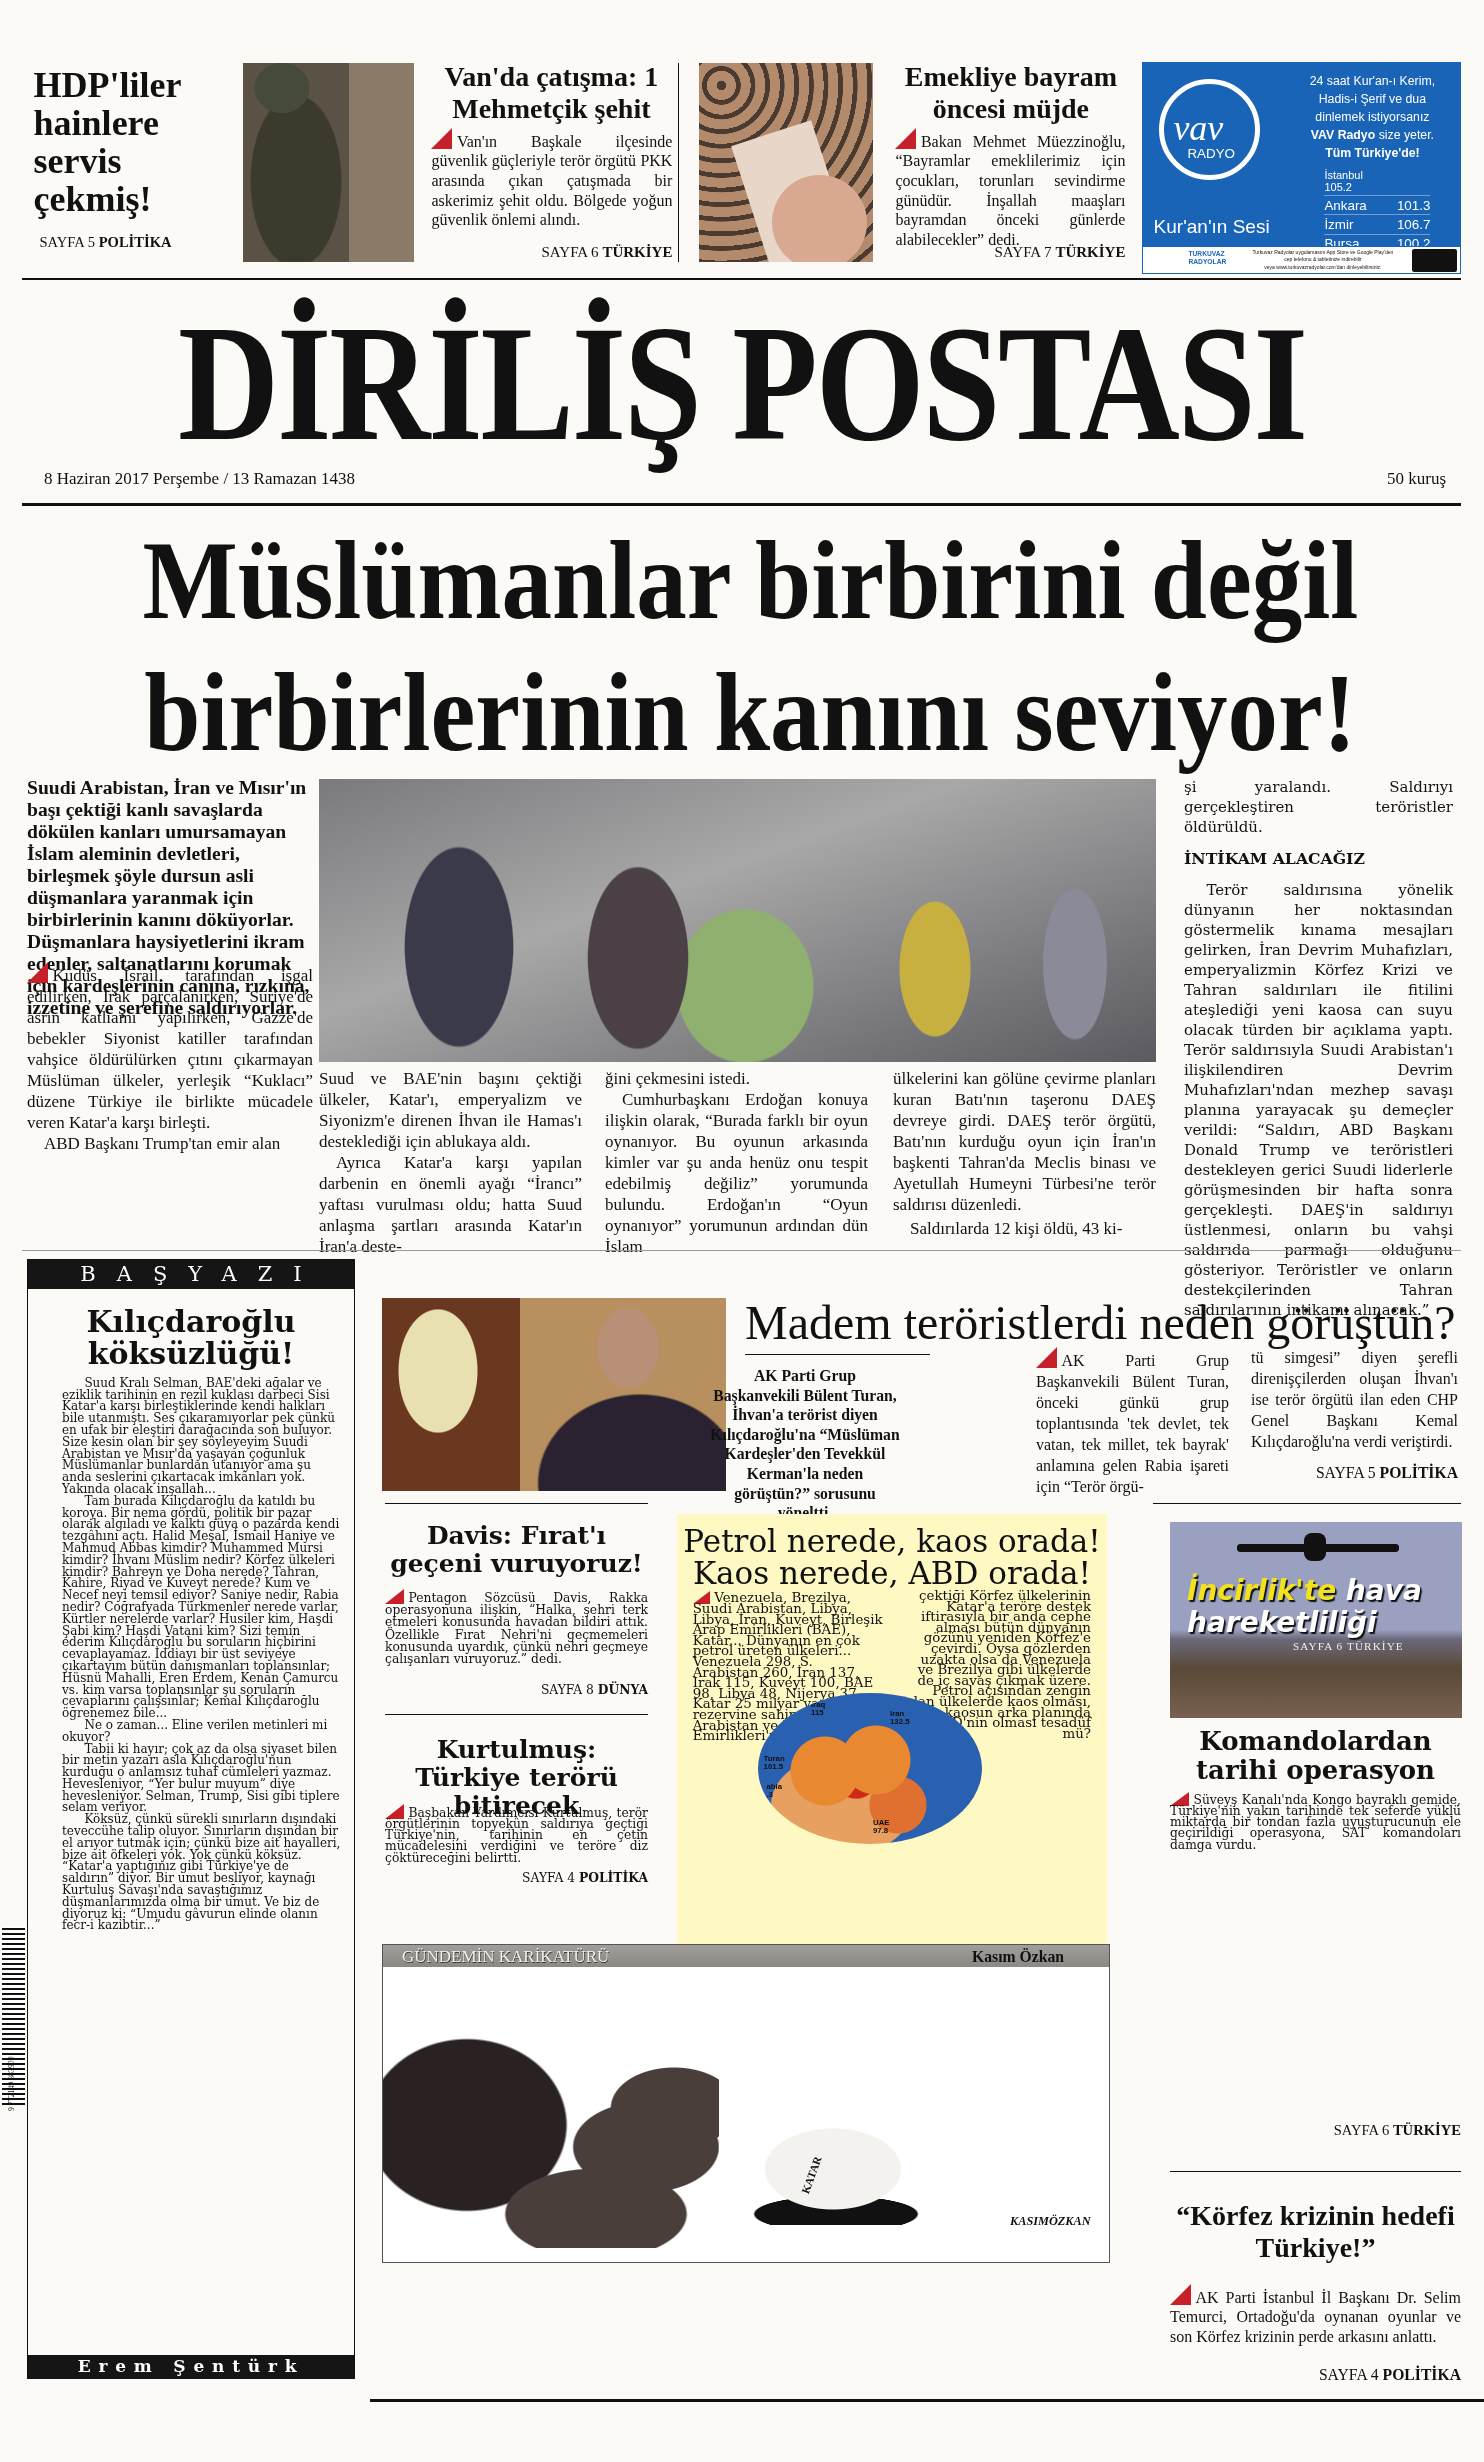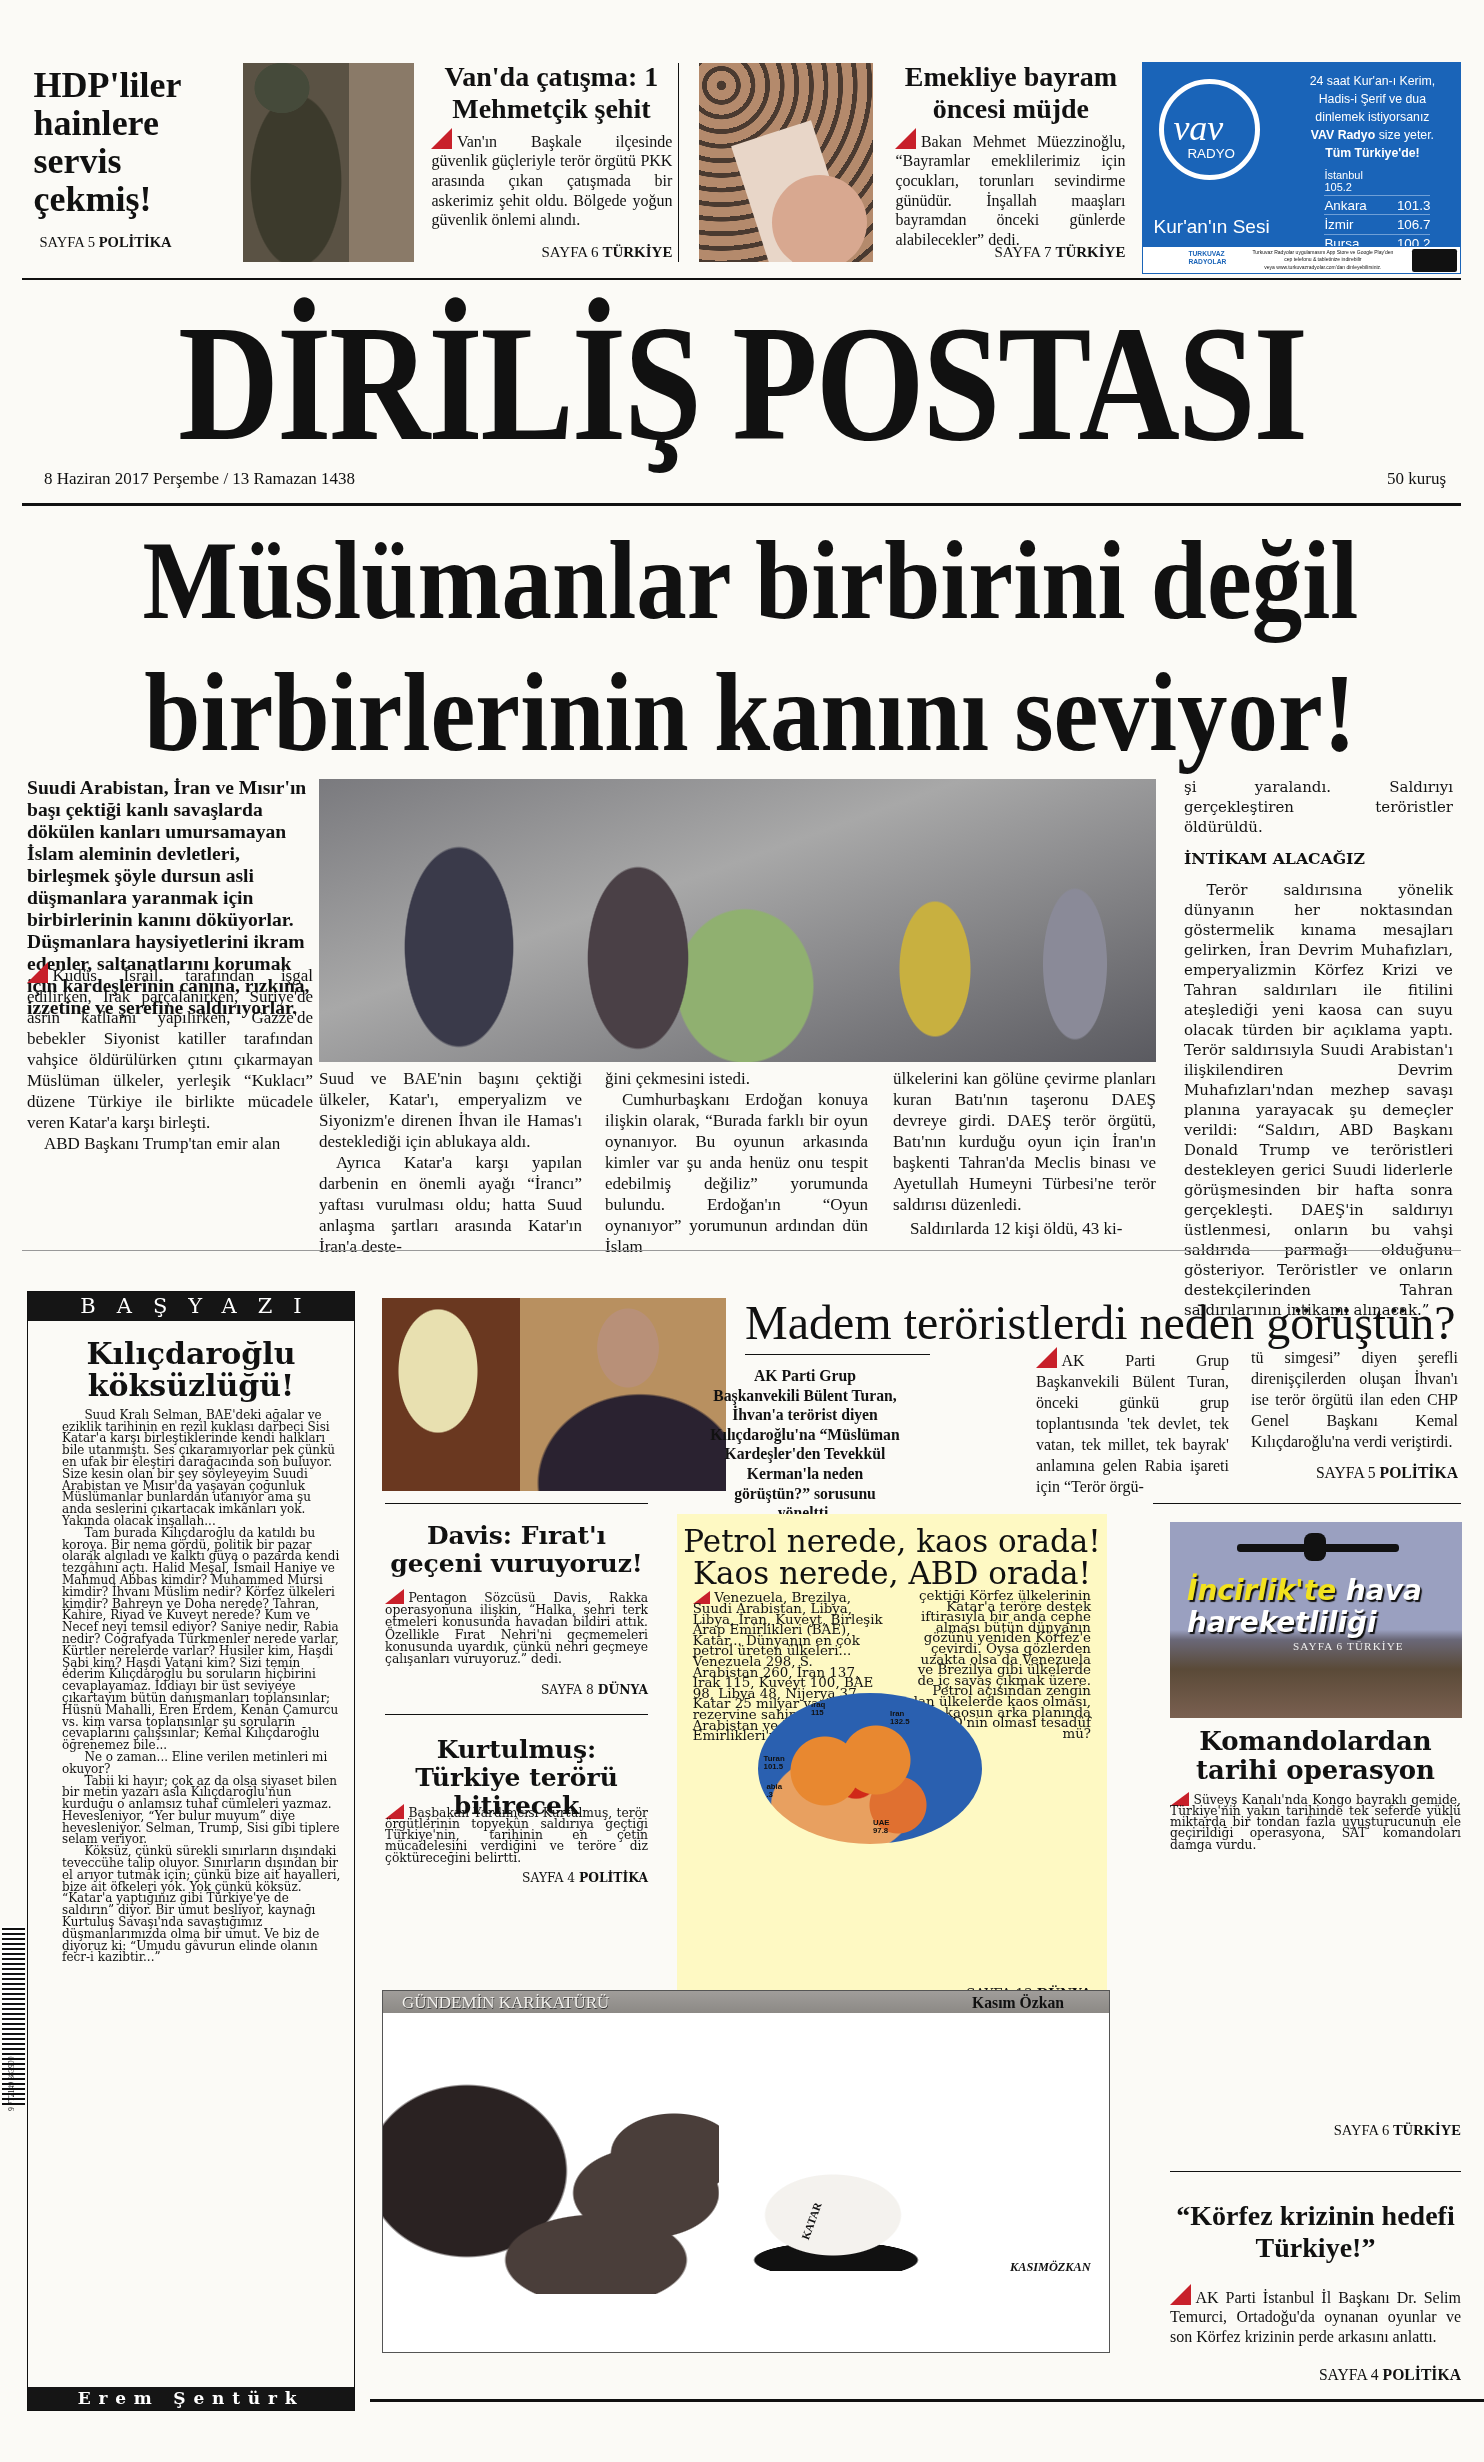--- a/index.html
+++ b/index.html
@@ -141,21 +141,21 @@
   <div style="text-indent:17px;margin-top:3.4px;">Saldırılarda 12 kişi öldü, 43 ki-</div>
 </div>
 <div class="abs body-text sans-serif-body" style="left:1184px;top:777px;width:269px;font-size:15px;line-height:20px;">
   <div>şi yaralandı. Saldırıyı gerçekleştiren teröristler öldürüldü.</div>
   <div style="font-weight:bold;margin:12.3px 0 11.2px;font-size:15.7px;">İNTİKAM ALACAĞIZ</div>
   <div style="text-indent:22.4px;">Terör saldırısına yönelik dünyanın her noktasından göstermelik kınama mesajları gelirken, İran Devrim Muhafızları, emperyalizmin Körfez Krizi ve Tahran saldırıları ile fitilini ateşlediği yeni kaosa can suyu olacak türden bir açıklama yaptı. Terör saldırısıyla Suudi Arabistan'ı ilişkilendiren Devrim Muhafızları'ndan mezhep savaşı planına yarayacak şu demeçler verildi: “Saldırı, ABD Başkanı Donald Trump ve teröristleri destekleyen gerici Suudi liderlerle görüşmesinden bir hafta sonra gerçekleşti. DAEŞ'in saldırıyı üstlenmesi, onların bu vahşi saldırıda parmağı olduğunu gösteriyor. Teröristler ve onların destekçilerinden Tahran saldırılarının intikamı alınacak.”</div>
 </div>
 
 <div class="rule" style="left:22.4px;top:1250px;width:1439px;height:1.1px;background:#999;"></div>
 
-<div class="abs" style="left:27px;top:1259px;width:328px;height:1120px;border:1.1px solid #111;margin-top:32px;">
+<div class="abs" style="left:27px;top:1259px;width:328px;height:1120px;border:1.1px solid #111;">
   <div class="banner-black" style="height:29px;font-size:21px;line-height:29px;letter-spacing:21px;padding-left:21px;font-family:'DejaVu Serif',serif;">BAŞYAZI</div>
   <div class="center hl" style="margin:17px 22.4px 7.8px;font-size:30px;line-height:32px;font-family:'DejaVu Serif',serif;">Kılıçdaroğlu köksüzlüğü!</div>
   <div class="sans-serif-body" style="padding:0 12.3px 0 34px;font-size:12px;line-height:11.8px;font-family:'DejaVu Serif',serif;">
     <p style="text-indent:22.4px;">Suud Kralı Selman, BAE'deki ağalar ve eziklik tarihinin en rezil kuklası darbeci Sisi Katar'a karşı birleştiklerinde kendi halkları bile utanmıştı. Ses çıkaramıyorlar pek çünkü en ufak bir eleştiri darağacında son buluyor. Size kesin olan bir şey söyleyeyim Suudi Arabistan ve Mısır'da yaşayan çoğunluk Müslümanlar bunlardan utanıyor ama şu anda seslerini çıkartacak imkânları yok. Yakında olacak inşallah...</p>
     <p style="text-indent:22.4px;">Tam burada Kılıçdaroğlu da katıldı bu koroya. Bir nema gördü, politik bir pazar olarak algıladı ve kalktı güya o pazarda kendi tezgâhını açtı. Halid Meşal, İsmail Haniye ve Mahmud Abbas kimdir? Muhammed Mursi kimdir? İhvanı Müslim nedir? Körfez ülkeleri kimdir? Bahreyn ve Doha nerede? Tahran, Kahire, Riyad ve Kuveyt nerede? Kum ve Necef neyi temsil ediyor? Saniye nedir, Rabia nedir? Coğrafyada Türkmenler nerede varlar, Kürtler nerelerde varlar? Husiler kim, Haşdi Şabi kim? Haşdi Vatani kim? Sizi temin ederim Kılıçdaroğlu bu soruların hiçbirini cevaplayamaz. İddiayı bir üst seviyeye çıkartayım bütün danışmanları toplansınlar; Hüsnü Mahalli, Eren Erdem, Kenan Çamurcu vs. kim varsa toplansınlar şu soruların cevaplarını çalışsınlar; Kemal Kılıçdaroğlu öğrenemez bile...</p>
     <p style="text-indent:22.4px;">Ne o zaman... Eline verilen metinleri mi okuyor?</p>
     <p style="text-indent:22.4px;">Tabii ki hayır; çok az da olsa siyaset bilen bir metin yazarı asla Kılıçdaroğlu'nun kurduğu o anlamsız tuhaf cümleleri yazmaz. Hevesleniyor, “Yer bulur muyum” diye hevesleniyor. Selman, Trump, Sisi gibi tiplere selam veriyor.</p>
     <p style="text-indent:22.4px;">Köksüz, çünkü sürekli sınırların dışındaki teveccühe talip oluyor. Sınırların dışından bir el arıyor tutmak için; çünkü bize ait hayalleri, bize ait öfkeleri yok. Yok çünkü köksüz. “Katar'a yaptığınız gibi Türkiye'ye de saldırın” diyor. Bir umut besliyor, kaynağı Kurtuluş Savaşı'nda savaştığımız düşmanlarımızda olma bir umut. Ve biz de diyoruz ki: “Umudu gâvurun elinde olanın fecr-i kazibtir...”</p>
   </div>
   <div class="abs banner-black" style="left:0;bottom:0;width:100%;height:23.5px;font-size:17px;line-height:23.5px;letter-spacing:7.8px;font-weight:bold;font-family:'DejaVu Serif',serif;">Erem Şentürk</div>
@@ -264,21 +264,21 @@
 
 <div class="rule" style="left:1170px;top:2171px;width:291px;height:1.1px;"></div>
 <div class="abs hl center" style="left:1170px;top:2200px;width:291px;font-size:28px;line-height:32px;">“Körfez krizinin hedefi Türkiye!”</div>
 <div class="abs body-text" style="left:1170px;top:2284px;width:291px;font-size:16px;line-height:19.6px;">
   <span class="tri"></span><span>AK Parti İstanbul İl Başkanı Dr. Selim Temurci, Ortadoğu'da oynanan oyunlar ve son Körfez krizinin perde arkasını anlattı.</span>
 </div>
 <div class="abs ref" style="left:1170px;top:2366px;width:291px;font-size:15.7px;">
   <span>SAYFA 4</span> <b>POLİTİKA</b>
 </div>
 
-<div class="abs" style="left:382px;top:1990px;width:728px;height:363px;border:0.6px solid #555;background:#fff;overflow:hidden;">
+<div class="abs" style="left:382px;top:1944px;width:728px;height:319px;border:0.6px solid #555;background:#fff;overflow:hidden;">
   <div class="cartoon-head" style="height:22.4px;position:relative;">
     <span class="abs" style="left:19px;top:2.2px;font-size:17px;color:#f4f2ee;text-shadow:0.6px 0.6px 0 #333;">GÜNDEMİN KARİKATÜRÜ</span>
     <span class="abs" style="right:45px;top:3.4px;font-size:15.7px;font-weight:bold;">Kasım Özkan</span>
   </div>
   <div class="abs" style="left:0;top:34px;width:336px;height:269px;background:
        radial-gradient(ellipse 78px 50px at 291px 129px,#4a3e3a 80%,transparent 82%),
        radial-gradient(ellipse 90px 56px at 263px 168px,#4a3e3a 80%,transparent 82%),
        radial-gradient(ellipse 112px 56px at 213px 235px,#4a3e3a 80%,transparent 82%),
        radial-gradient(ellipse 123px 106px at 84px 146px,#2a2222 80%,transparent 82%);"></div>
   <div class="abs" style="left:358px;top:168px;width:185px;height:112px;background:

